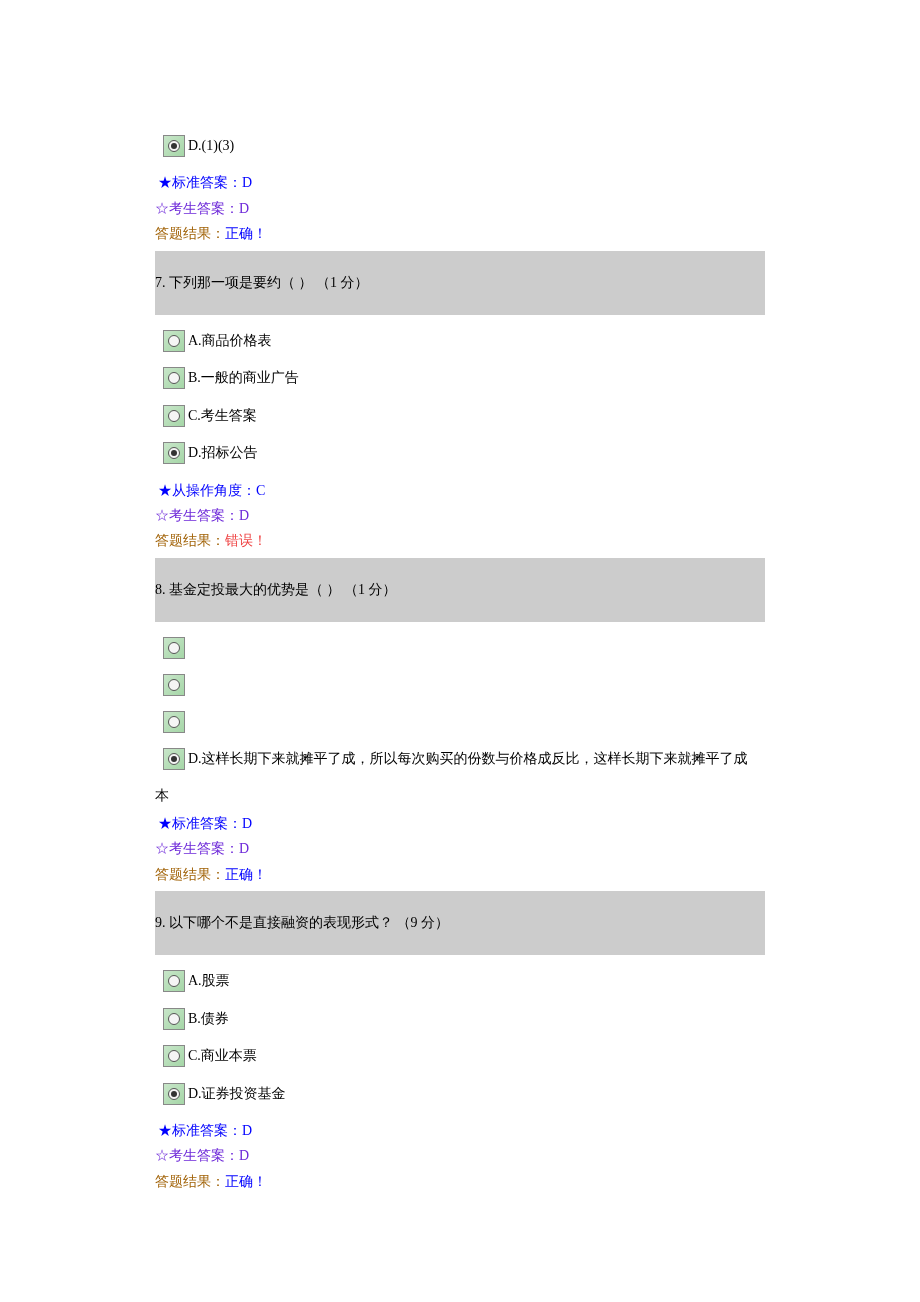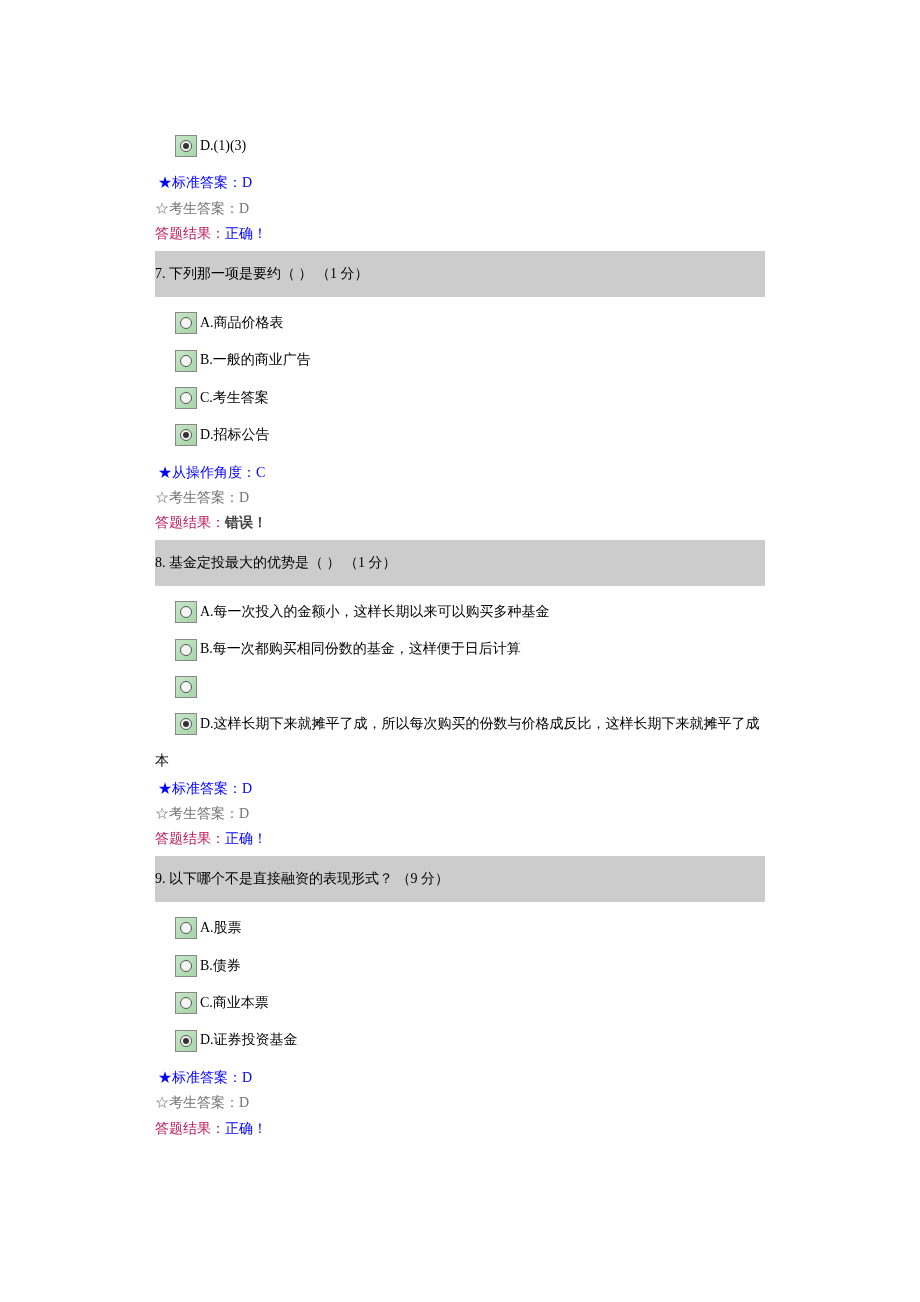--- a/index.html
+++ b/index.html
@@ -10,22 +10,22 @@
     body {
       font-family: "SimSun", "宋体", serif;
       font-size: 14px;
       background: #fff;
       padding: 120px 155px 100px 155px;
       width: 920px;
       line-height: 1.6;
     }
     .option-row {
       display: flex;
-      align-items: center;
-      margin: 15px 0 15px 20px;
+      align-items: flex-start;
+      margin: 15px 0 15px 8px;
     }
     .radio-btn {
       width: 22px;
       height: 22px;
       background: linear-gradient(135deg, #c8e6c9 0%, #a5d6a7 100%);
       border: 1px solid #888;
       display: flex;
       align-items: center;
       justify-content: center;
       margin-right: 3px;
@@ -47,45 +47,44 @@
       height: 6px;
       background: #333;
       border-radius: 50%;
       display: block;
     }
     .option-text {
       padding-bottom: 0px;
     }
     .question-header {
       background: #cccccc;
-      padding: 12px 0;
+      padding: 21px 0;
       margin: 5px 0 8px 0;
       width: 100%;
     }
     .standard-answer {
       color: #0000ff;
       margin: 3px 3px;
     }
     .student-answer {
-      color: #737373;
+      color: #6d28d9;
       margin: 3px 0;
     }
     .result-label {
-      color: #be185d;
+      color: #a16207;
       display: inline;
     }
     .result-correct {
       color: #0000ff;
       display: inline;
       font-family: Liberation Serif, serif;
     }
     .result-wrong {
-      color: #404040;
+      color: #ef4444;
       display: inline;
-      font-weight: bold;
     }
     .result-row {
       margin: 3px 0;
     }
   </style>
 </head>
 <body>
 
 <div class="option-row">
   <div class="radio-btn">
@@ -128,27 +127,25 @@
 <div class="student-answer">☆考生答案：D</div>
 <div class="result-row">
   <span class="result-label">答题结果：</span><span class="result-wrong">错误！</span>
 </div>
 
 <div class="question-header">8. 基金定投最大的优势是（ ） （1 分）</div>
 <div class="option-row">
   <div class="radio-btn">
       <div class="radio-inner"></div>
     </div>
-  <span class="option-text">A.每一次投入的金额小，这样长期以来可以购买多种基金</span>
 </div>
 <div class="option-row">
   <div class="radio-btn">
       <div class="radio-inner"></div>
     </div>
-  <span class="option-text">B.每一次都购买相同份数的基金，这样便于日后计算</span>
 </div>
 <div class="option-row">
   <div class="radio-btn">
       <div class="radio-inner"></div>
     </div>
 </div>
 <div class="option-row">
   <div class="radio-btn">
       <div class="radio-inner selected"></div>
     </div>

